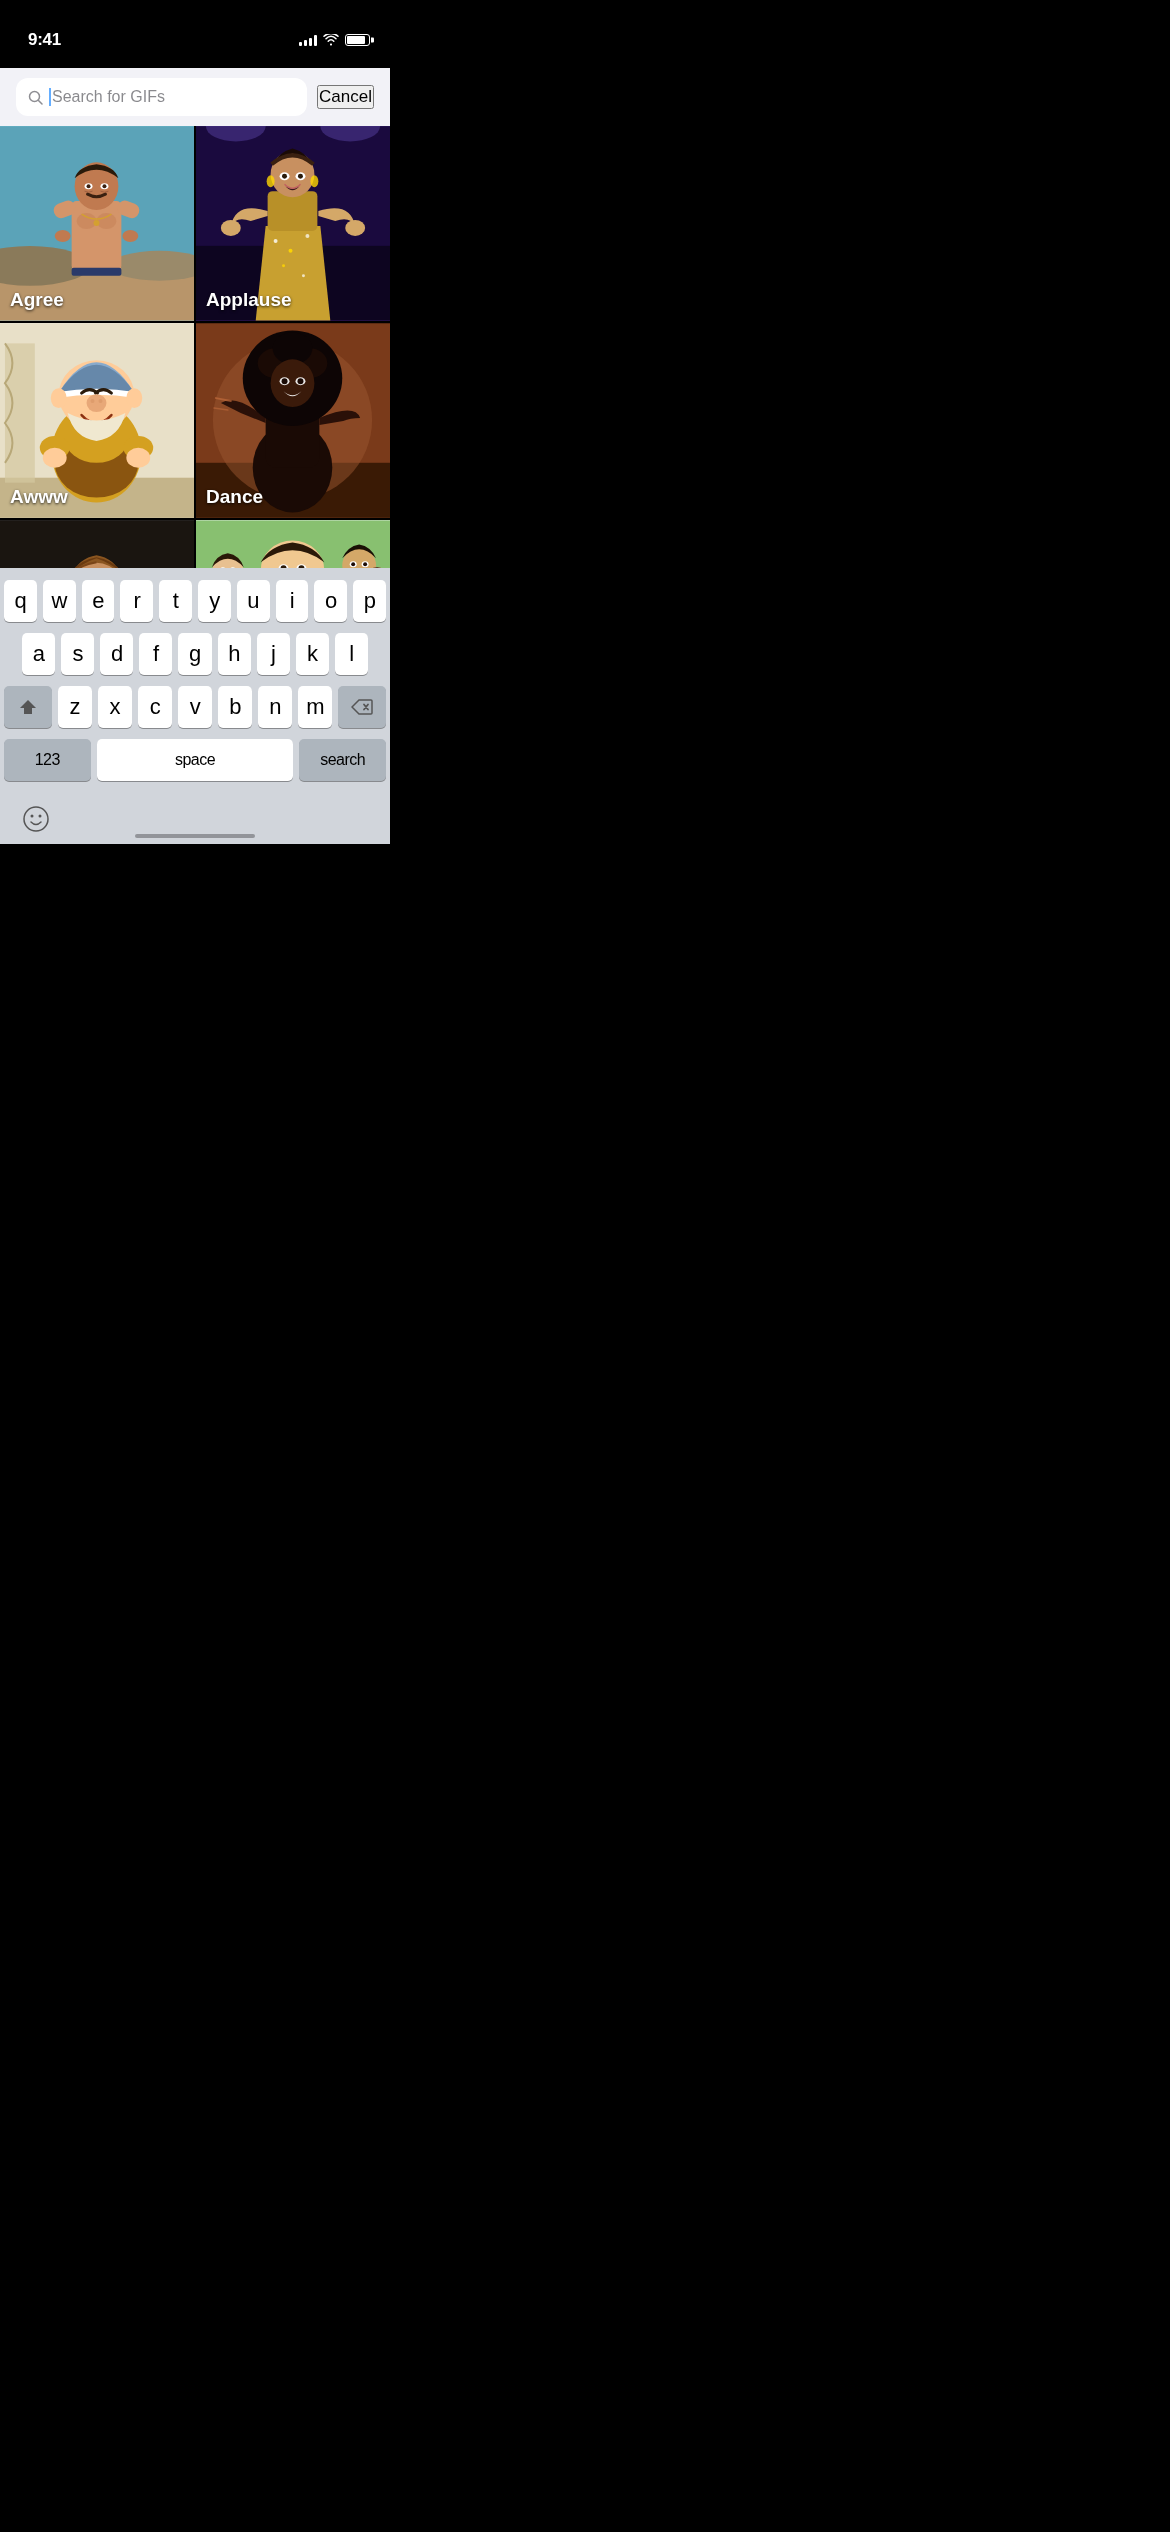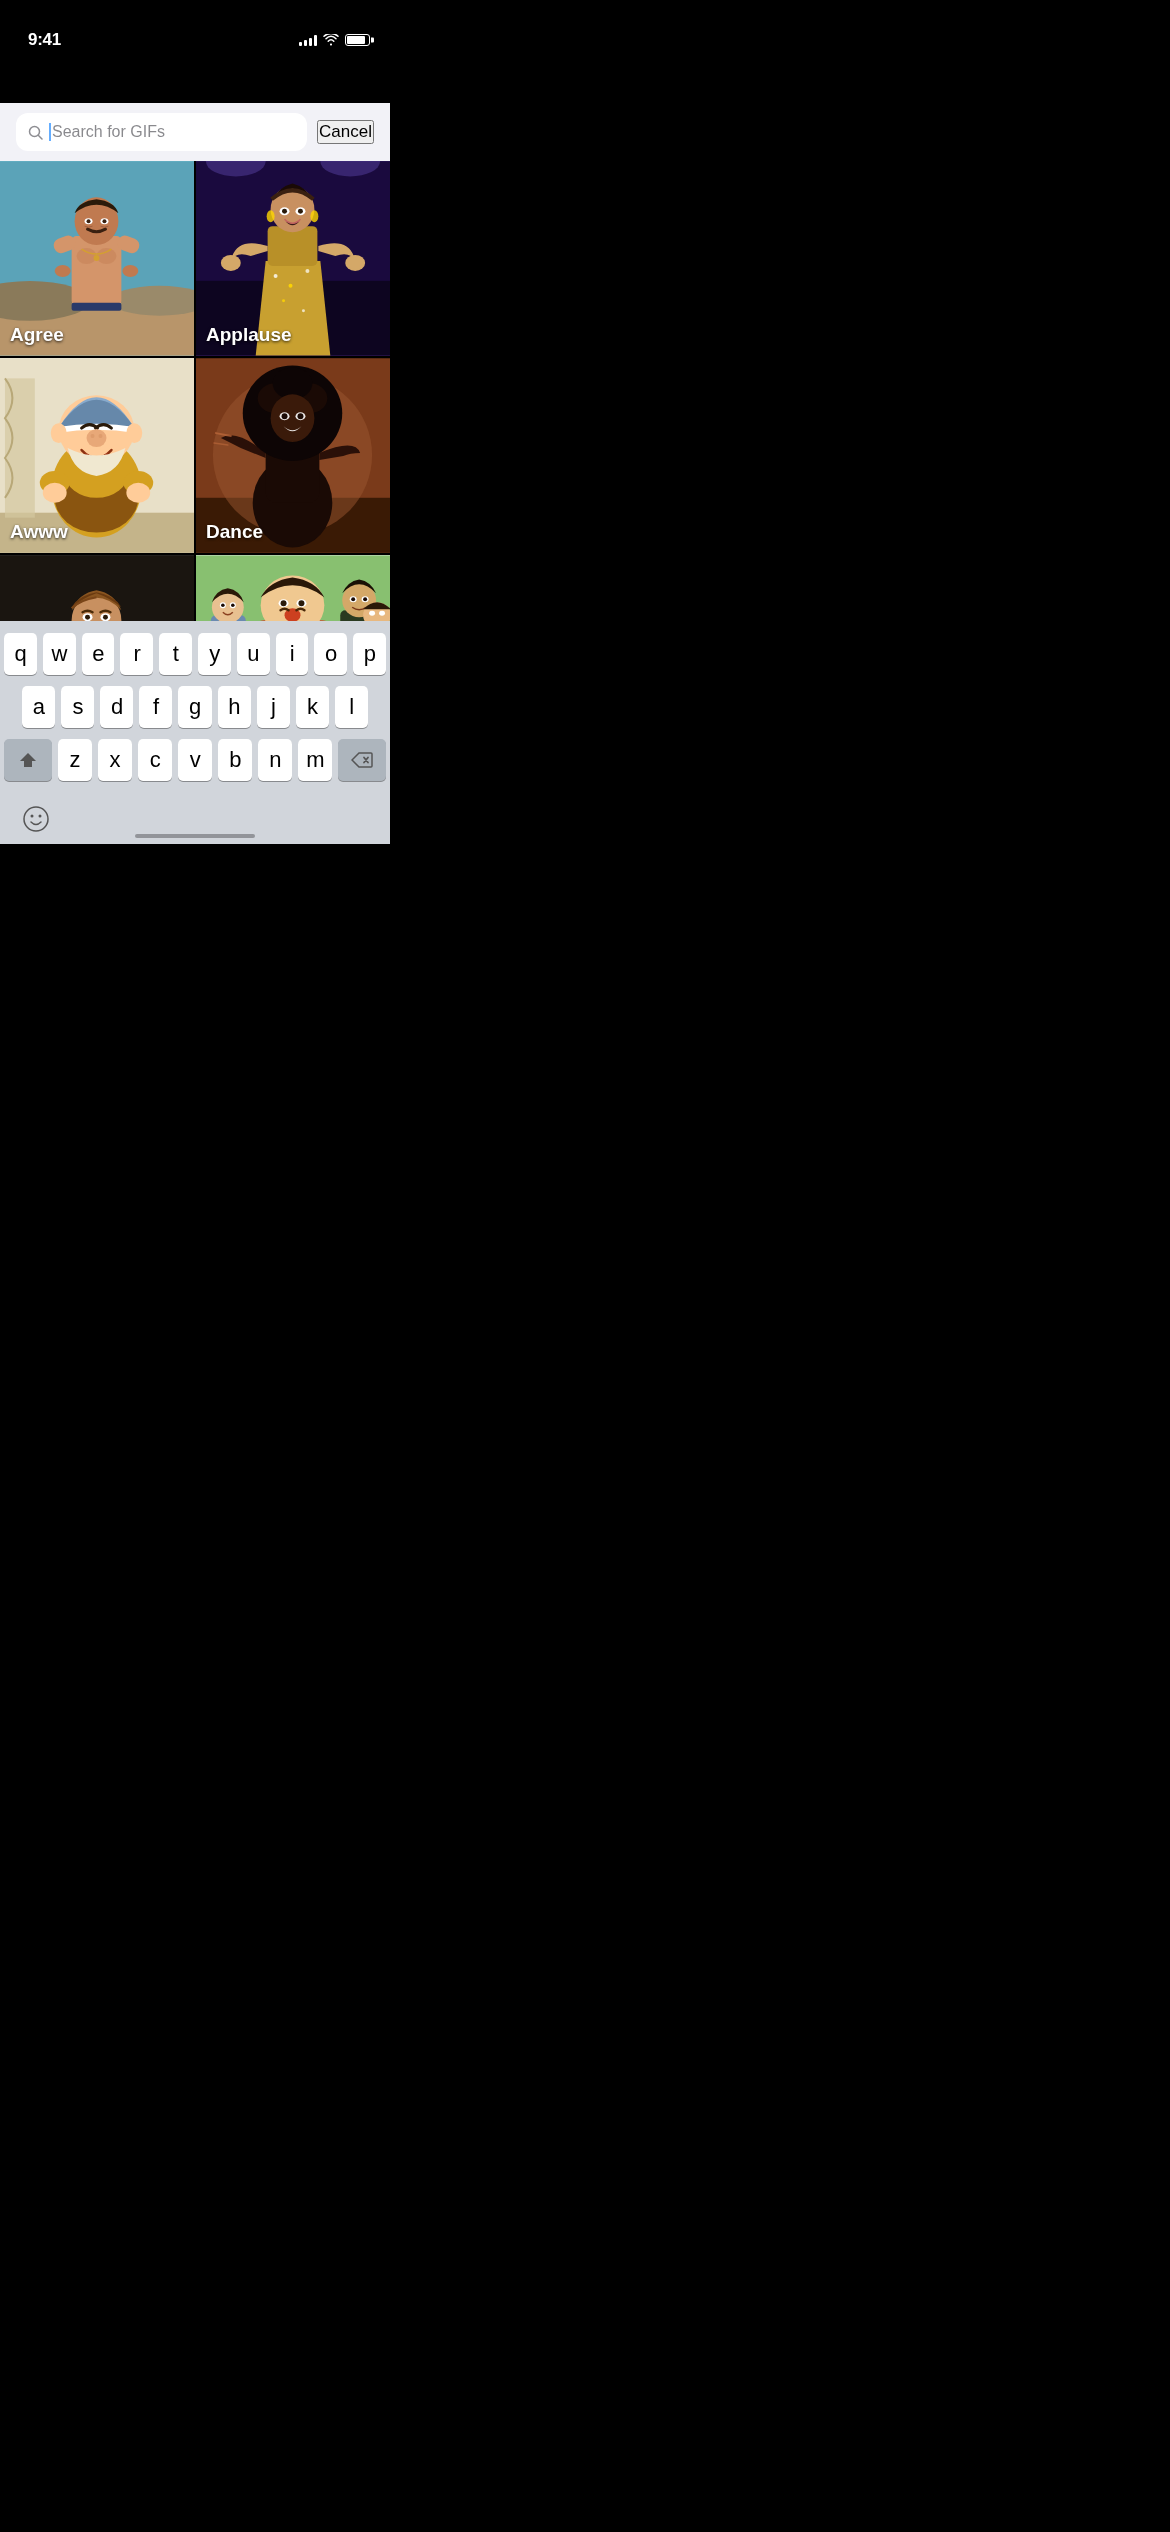--- a/index.html
+++ b/index.html
@@ -89,21 +89,20 @@
 
     
     .search-area {
       background: #f2f2f7;
       padding: 10px 16px;
       display: flex;
       align-items: center;
       gap: 10px;
       position: relative;
       z-index: 10;
-      margin-top: 35px;
     }
 
     .search-bar {
       flex: 1;
       background: #fff;
       border-radius: 12px;
       height: 38px;
       display: flex;
       align-items: center;
       padding: 0 12px;
@@ -674,20 +673,25 @@
       <div class="key">n</div>
       <div class="key">m</div>
       <div class="key key-delete key-special">
         <svg width="22" height="16" viewBox="0 0 22 16">
           <path d="M8 1 H20 C21 1 21 1 21 2 V14 C21 15 21 15 20 15 H8 L1 8 Z" stroke="#555" stroke-width="1.5" fill="none"></path>
           <path d="M13 5.5 L17 10.5 M17 5.5 L13 10.5" stroke="#555" stroke-width="1.8" stroke-linecap="round"></path>
         </svg>
       </div>
     </div>
 
+    <div class="key-row">
+      <div class="key key-123 key-special">123</div>
+      <div class="key key-space">space</div>
+      <div class="key key-search key-special">search</div>
+    </div>
 
   </div>
 
   <div class="keyboard-bottom">
     <div class="emoji-btn">
       <svg width="28" height="28" viewBox="0 0 28 28">
         <circle cx="14" cy="14" r="12" stroke="#555" stroke-width="1.5" fill="none"></circle>
         <circle cx="10" cy="11" r="1.5" fill="#555"></circle>
         <circle cx="18" cy="11" r="1.5" fill="#555"></circle>
         <path d="M9 17 Q14 22 19 17" stroke="#555" stroke-width="1.5" fill="none" stroke-linecap="round"></path>

